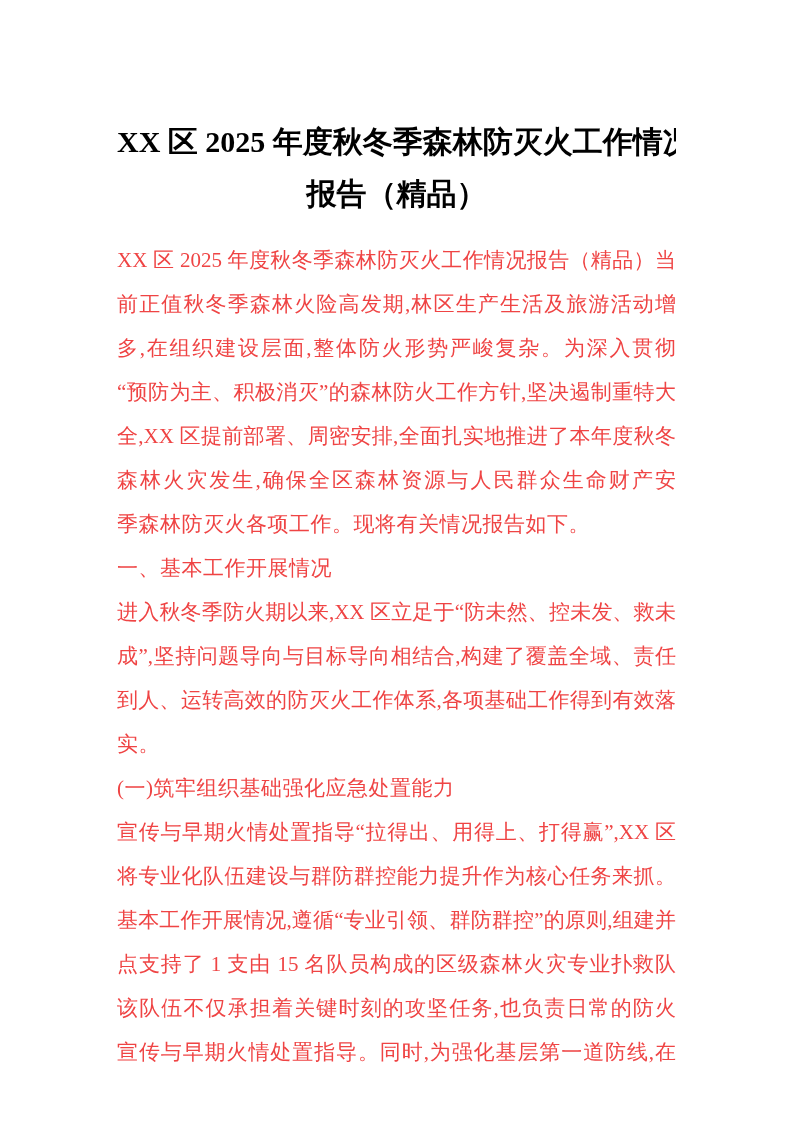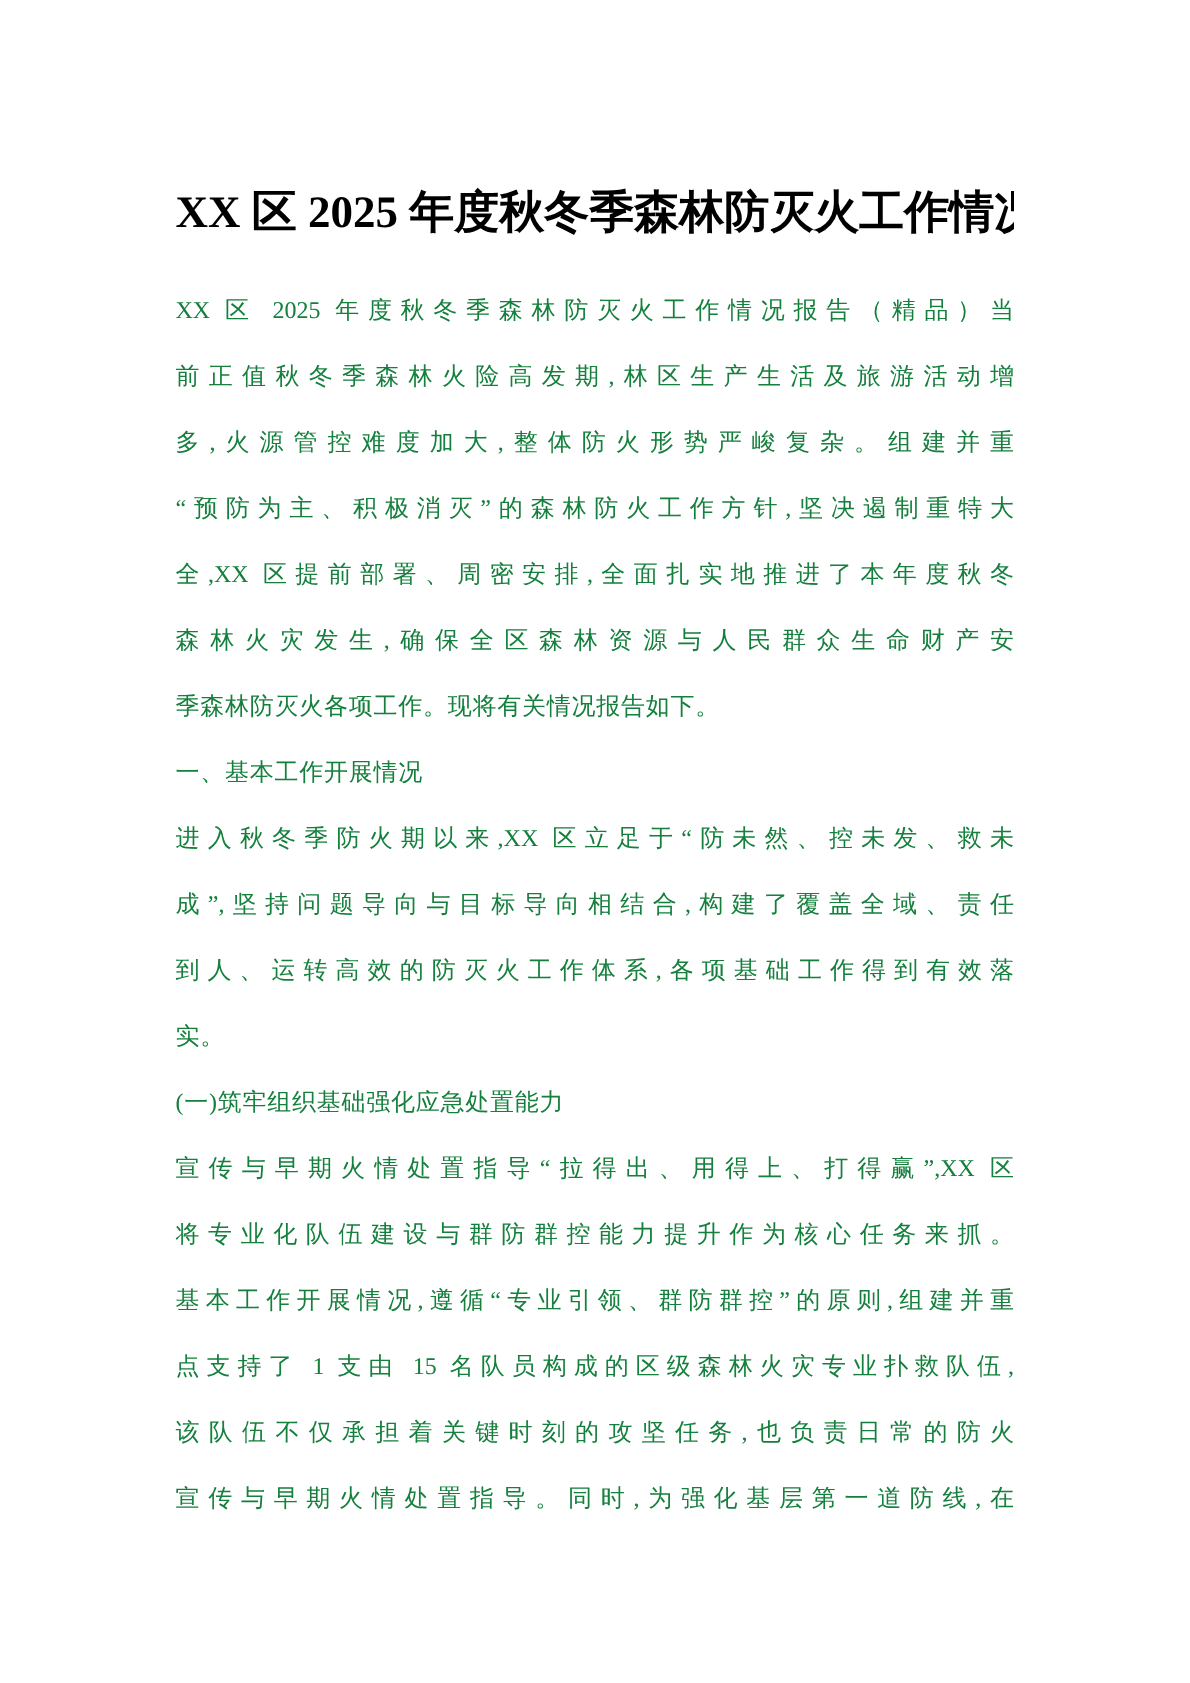--- a/index.html
+++ b/index.html
@@ -33,47 +33,48 @@
     text-align: center;
     white-space: nowrap;
     overflow: hidden;
   }
   .doc-body {
     margin-top: 18px;
   }
   .line {
     height: 44px;
     line-height: 44px;
-    font-size: 16px;
-    color: #15803d;
+    font-size: 21px;
+    color: #ef4444;
     overflow: hidden;
   }
   .line.justify {
     text-align: justify;
     text-align-last: justify;
     text-justify: inter-character;
   }
   .line.plain {
     text-align: right;
     text-align-last: left;
     letter-spacing: 0.5px;
   }
 </style>
 </head>
 <body>
 
 <div class="page">
   <div class="content">
     <div class="doc-title">
         <div class="title-line">XX 区 2025 年度秋冬季森林防灭火工作情况</div>
+        <div class="title-line">报告（精品）</div>
       </div>
     <div class="doc-body">
         <div class="line justify">XX 区 2025 年度秋冬季森林防灭火工作情况报告（精品）当</div>
         <div class="line justify">前正值秋冬季森林火险高发期,林区生产生活及旅游活动增</div>
-        <div class="line justify">多,火源管控难度加大,整体防火形势严峻复杂。组建并重</div>
+        <div class="line justify">多,在组织建设层面,整体防火形势严峻复杂。为深入贯彻</div>
         <div class="line justify">“预防为主、积极消灭”的森林防火工作方针,坚决遏制重特大</div>
         <div class="line justify">全,XX 区提前部署、周密安排,全面扎实地推进了本年度秋冬</div>
         <div class="line justify">森林火灾发生,确保全区森林资源与人民群众生命财产安</div>
         <div class="line plain">季森林防灭火各项工作。现将有关情况报告如下。</div>
         <div class="line plain">一、基本工作开展情况</div>
         <div class="line justify">进入秋冬季防火期以来,XX 区立足于“防未然、控未发、救未</div>
         <div class="line justify">成”,坚持问题导向与目标导向相结合,构建了覆盖全域、责任</div>
         <div class="line justify">到人、运转高效的防灭火工作体系,各项基础工作得到有效落</div>
         <div class="line plain">实。</div>
         <div class="line plain">(一)筑牢组织基础强化应急处置能力</div>

